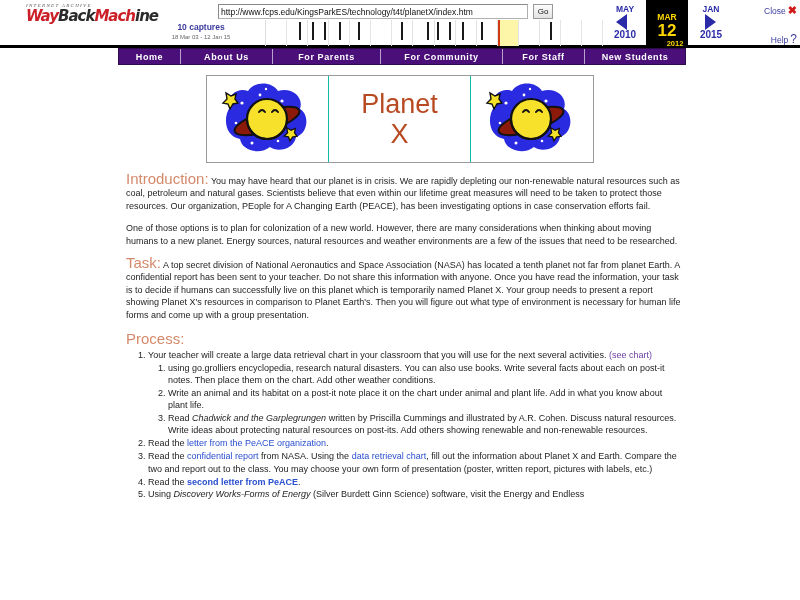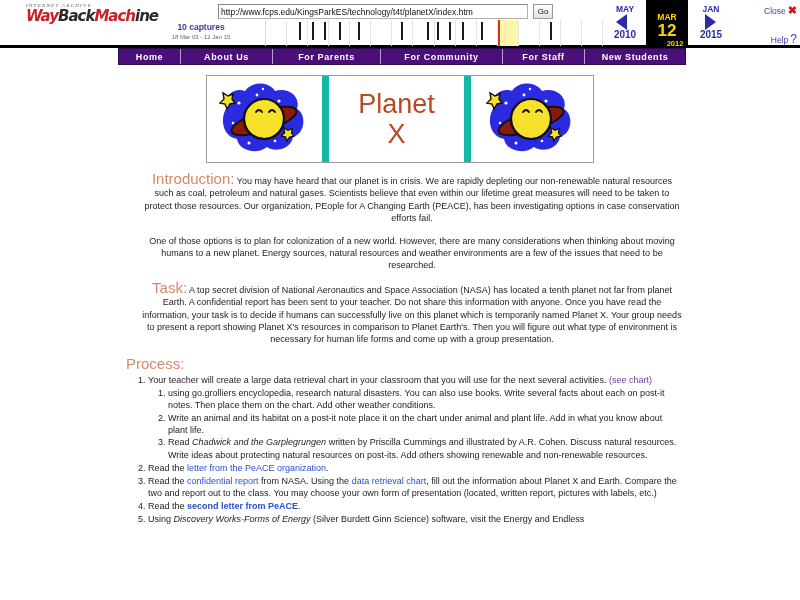--- a/index.html
+++ b/index.html
@@ -236,21 +236,21 @@
     margin: 10px auto 0 auto;
     width: 388px;
     height: 88px;
     display: flex;
     border: 1px solid #9a9a9a;
     background: #fff;
   }
   .banner-cell {
     flex: 0 0 auto;
     height: 100%;
-    border-right: 7px solid #14b8a6;
+    border-right: 1px solid #14b8a6;
     display: flex;
     align-items: center;
     justify-content: center;
     overflow: hidden;
   }
   .banner-cell:last-child { border-right: none; }
   .cell-side { width: 122px; }
   .cell-mid { width: 142px; flex-direction: column; }
   .planet-title {
     color: #b84a22;
@@ -266,21 +266,21 @@
     font-size: 9px;
     color: #1d1d1d;
     line-height: 12.4px;
   }
   .sec-head {
     color: #d4896a;
     font-size: 15px;
     font-family: "Liberation Sans", sans-serif;
     font-weight: normal;
   }
-  #content p { margin: 0 0 10px 16px; text-align: center; }
+  #content p { margin: 0 0 10px 0; text-align: left; }
   .proc-head { margin: 12px 0 4px 0; }
   ol.main-list {
     margin: 0; padding-left: 22px;
     font-size: 9px; line-height: 12.4px;
   }
   ol.main-list > li { margin-bottom: 0.5px; }
   ol.sub-list {
     margin: 0 0 1px 0; padding-left: 20px;
     list-style-type: decimal;
   }
@@ -455,19 +455,19 @@
     <ol class="main-list">
       <li>
         <span>Your teacher will create a large data retrieval chart in your classroom that you will use for the next several activities. </span><a class="lnk-visited" href="#">(see chart)</a>
         <ol class="sub-list">
           <li>using go.grolliers encyclopedia, research natural disasters. You can also use books. Write several facts about each on post-it notes. Then place them on the chart. Add other weather conditions.</li>
           <li>Write an animal and its habitat on a post-it note place it on the chart under animal and plant life. Add in what you know about plant life.</li>
           <li><span>Read </span><em>Chadwick and the Garplegrungen</em><span> written by Priscilla Cummings and illustrated by A.R. Cohen. Discuss natural resources. Write ideas about protecting natural resources on post-its. Add others showing renewable and non-renewable resources.</span></li>
         </ol>
       </li>
       <li><span>Read the </span><a class="lnk" href="#">letter from the PeACE organization</a><span>.</span></li>
-      <li><span>Read the </span><a class="lnk" href="#">confidential report</a><span> from NASA. Using the </span><a class="lnk" href="#">data retrieval chart</a><span>, fill out the information about Planet X and Earth. Compare the two and report out to the class. You may choose your own form of presentation (located, written report, pictures with labels, etc.)</span></li>
+      <li><span>Read the </span><a class="lnk" href="#">confidential report</a><span> from NASA. Using the </span><a class="lnk" href="#">data retrieval chart</a><span>, fill out the information about Planet X and Earth. Compare the two and report out to the class. You may choose your own form of presentation (poster, written report, pictures with labels, etc.)</span></li>
       <li><span>Read the </span><a class="lnk-bold" href="#">second letter from PeACE</a><span>.</span></li>
       <li><span>Using </span><em>Discovery Works-Forms of Energy</em><span> (Silver Burdett Ginn Science) software, visit the Energy and Endless</span></li>
     </ol>
 
   </div>
 </div>
 
 </body></html>

